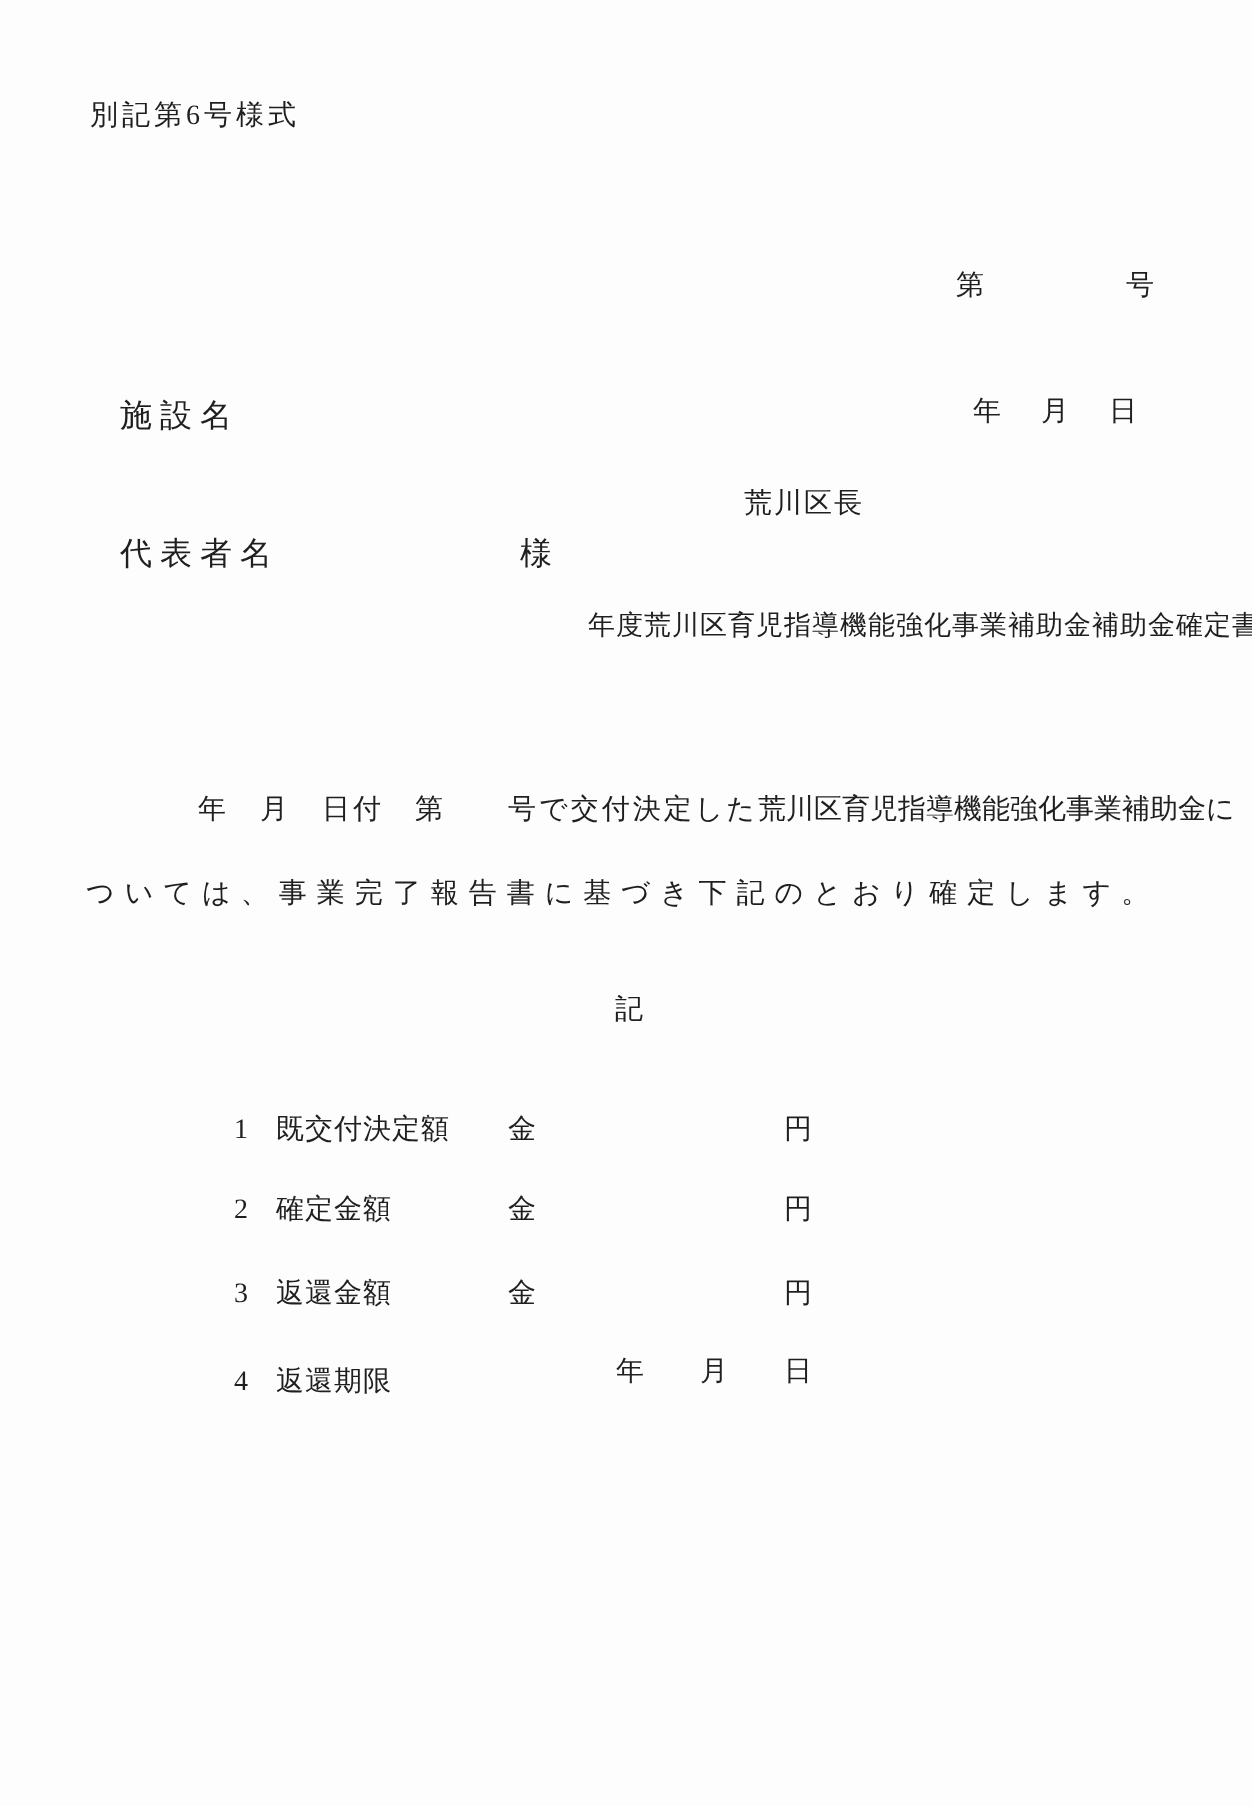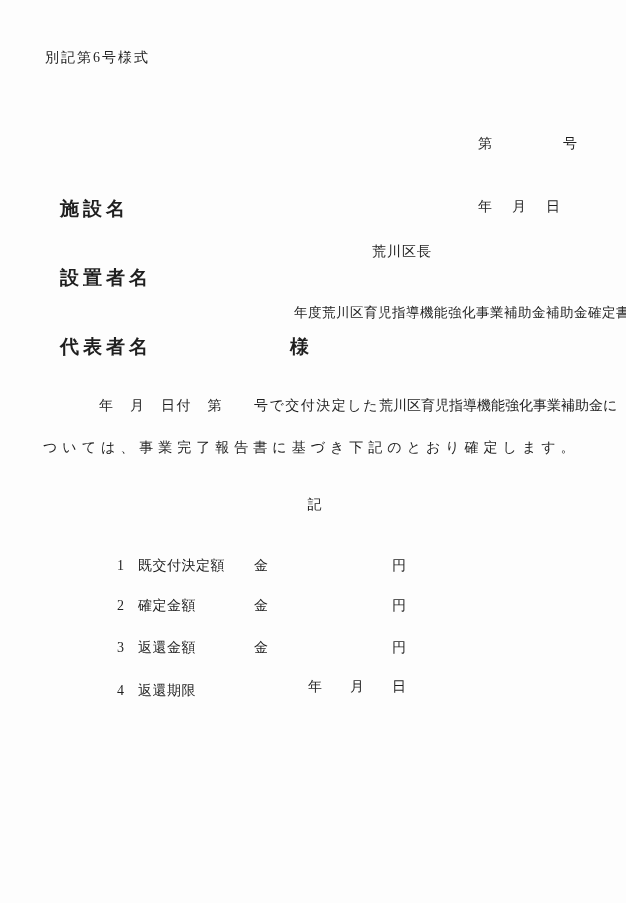--- a/index.html
+++ b/index.html
@@ -19,31 +19,30 @@
   .abs { position: absolute; white-space: pre; }
 
   .form-code {
     left: 45px; top: 49px;
     letter-spacing: 2px;
     font-size: 14px;
   }
 
   .doc-number-block {
     right: 46px; top: 91px;
-    text-align: left;
+    text-align: center;
     line-height: 21px;
     letter-spacing: 3px;
   }
 
   .recipient-block {
     left: 60px; top: 151px;
     line-height: 23px;
     letter-spacing: 4px;
-    font-size: 19px;
-    font-weight: bold;
+    font-size: 16px;
   }
 
   .sender-name {
     left: 372px; top: 243px;
     letter-spacing: 1px;
   }
 
   .doc-title {
     left: 0; top: 304px;
     width: 630px;
@@ -93,21 +92,20 @@
 
   <div class="abs form-code">別記第6号様式</div>
 
   <div class="abs doc-number-block">
     <div>第　　　　号</div>
     <div>年　月　日</div>
   </div>
 
   <div class="abs recipient-block">
     <div>施設名</div>
-    <div>設置者名</div>
     <div>代表者名　　　　　　様</div>
   </div>
 
   <div class="abs sender-name">荒川区長</div>
 
   <div class="abs doc-title">年度荒川区育児指導機能強化事業補助金補助金確定書</div>
 
   <div class="abs body-line1">
     <span class="spaced">年　月　日付　第　　号で交付決定した</span><span class="tight">荒川区育児指導機能強化事業補助金に</span>
   </div>

